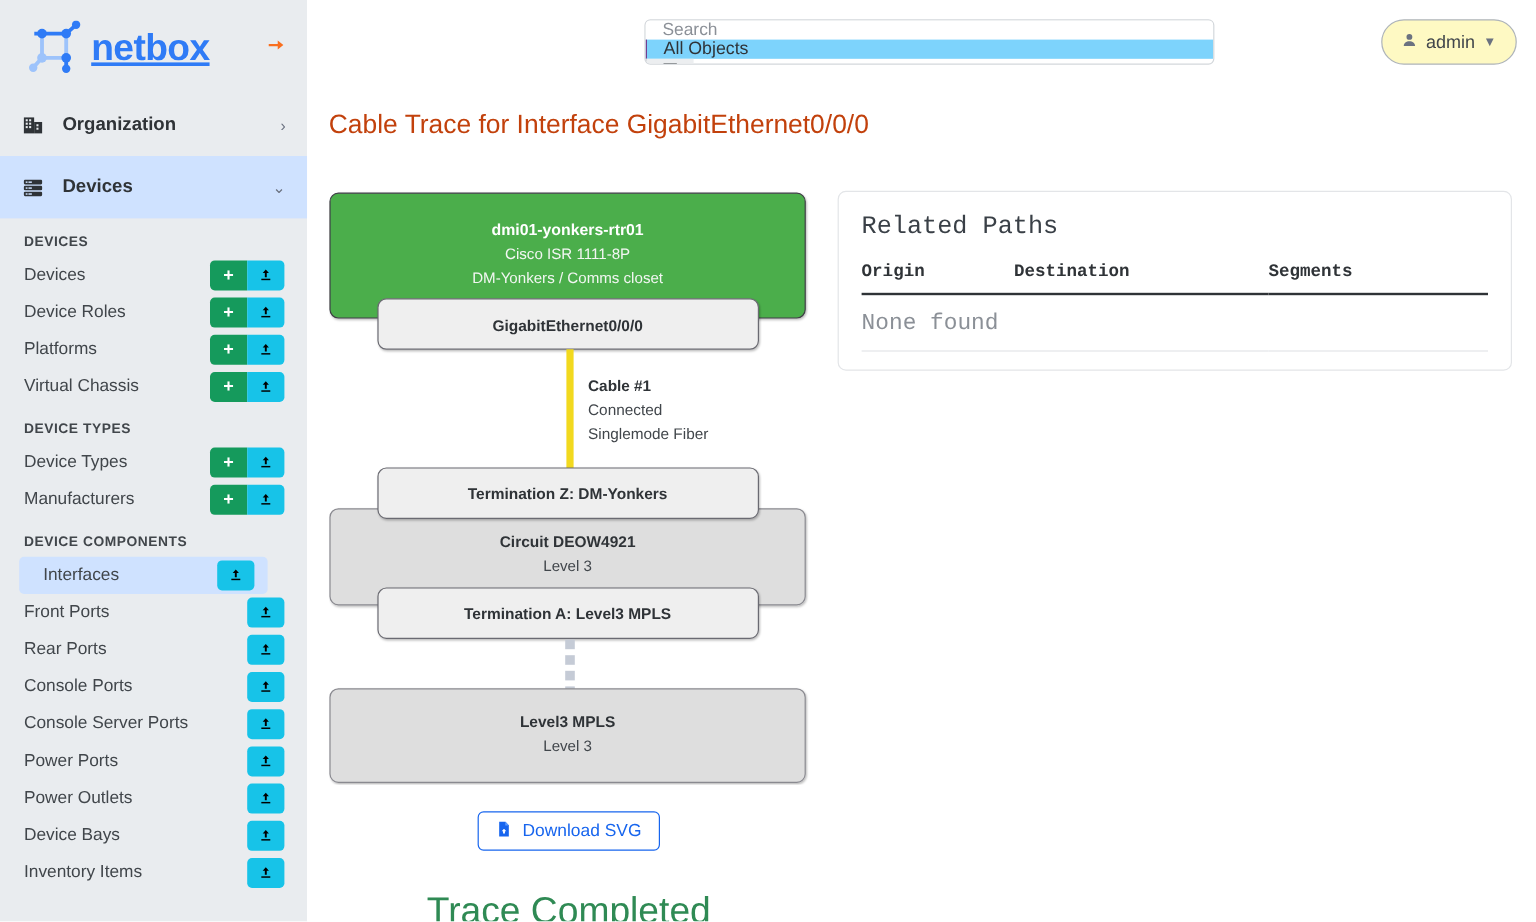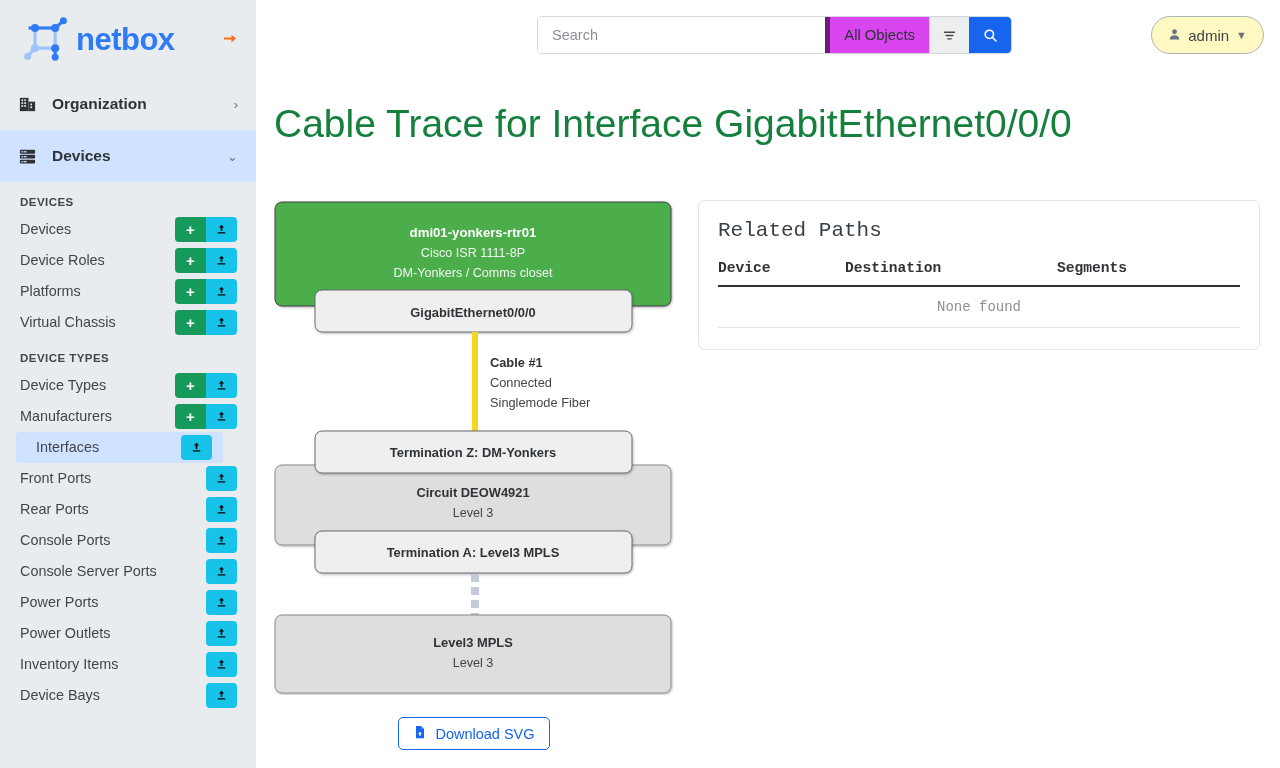--- a/index.html
+++ b/index.html
@@ -23,21 +23,21 @@
     position: relative;
   }
   .brand {
     height: 78px;
     display: flex; align-items: center;
     padding: 0 18px 0 24px;
   }
   .logo-mark { width: 44px; height: 44px; flex: 0 0 44px; }
   .logo-word {
     font-size: 31px; font-weight: 700; color: #2f7bf6;
-    letter-spacing: -0.5px; margin-left: 8px; line-height: 1;
+    letter-spacing: -0.5px; margin-left: 8px; line-height: 1; text-decoration: underline;
   }
   .pin-icon { margin-left: auto; color: #f96f1f; font-size: 15px; line-height: 1; }
 
   .nav-group {
     display: flex; align-items: center;
     height: 52px; padding: 0 18px 0 14px;
     cursor: pointer;
   }
   .nav-group.active { background: #cfe2ff; }
   .nav-group .g-icon { width: 26px; flex: 0 0 26px; display: flex; align-items: center; justify-content: center; }
@@ -78,50 +78,51 @@
   .topbar {
     height: 70px; display: flex; align-items: center;
     padding: 0 16px;
   }
   .search-wrap {
     display: flex; align-items: stretch; height: 38px;
     margin: 0 auto 0 265px;
     border: 1px solid #d3d7db; border-radius: 5px;
     overflow: hidden; background: #fff;
     width: 475px;
+    flex-direction: column;
   }
   .search-input {
     flex: 1 1 auto; border: none; outline: none;
     padding: 0 14px; font-size: 14.5px; color: #41464b;
     font-family: "Liberation Sans", sans-serif; background: #fff;
   }
   .search-input::placeholder { color: #8b9097; }
   .obj-select {
     display: flex; align-items: center; padding: 0 14px;
-    background: #d946ef; font-size: 14.8px; color: #2f3337;
-    border-left: 5px solid #701a75; cursor: pointer; white-space: nowrap;
+    background: #7dd3fc; font-size: 14.8px; color: #2f3337;
+    border-left: 1px solid #701a75; cursor: pointer; white-space: nowrap;
   }
   .filter-btn {
     width: 40px; display: flex; align-items: center; justify-content: center;
     background: #eceef0; border-left: 1px solid #d3d7db; cursor: pointer;
   }
   .go-btn {
     width: 42px; display: flex; align-items: center; justify-content: center;
     background: #1765ee; cursor: pointer;
   }
   .user-btn {
     margin-left: auto;
     display: flex; align-items: center; gap: 7px;
     height: 38px; padding: 0 16px;
     border: 1px solid #aeb4ba; border-radius: 19px;
     font-size: 15px; color: #41464b; cursor: pointer; background: #fef9c3;
   }
 
   .page-title {
-    font-size: 39px; font-weight: 400; color: #15803d;
+    font-size: 22px; font-weight: 400; color: #c2410c;
     padding: 6px 5px 0 18px;
   }
 
   .content { display: flex; padding: 28px 20px 0 18px; gap: 24px; }
 
   
   .trace-col { width: 400px; flex: 0 0 400px; position: relative; }
   .trace-svg { display: block; }
 
   .dl-row { display: flex; justify-content: center; margin-top: 22px; }
@@ -147,22 +148,22 @@
   }
   .paths-title { font-size: 21px; color: #3a4047; font-weight: 400; margin-bottom: 18px; }
   .paths-table { width: 100%; border-collapse: collapse; }
   .paths-table th {
     text-align: left; font-size: 14.6px; font-weight: 700; color: #2f3337;
     padding: 0 0 9px 0; border-bottom: 2px solid #2f3337;
   }
   .paths-table th.c1 { width: 127px; }
   .paths-table th.c2 { width: 212px; }
   .paths-table td {
-    font-size: 14px; color: #8b9097;
-    padding: 12px 0 12px 0; border-bottom: 1px solid #e3e5e8; text-align: center;
+    font-size: 19px; color: #8b9097;
+    padding: 12px 0 12px 0; border-bottom: 1px solid #e3e5e8;
   }
 </style>
 </head>
 <body>
 
 <div class="app">
 
   <aside class="sidebar">
 
     <div class="brand">
@@ -299,20 +300,21 @@
         <button class="mini-btn mini-add">+</button>
         <button class="mini-btn mini-imp">
           <svg viewBox="0 0 16 16" width="13" height="13" fill="#000">
               <path d="M8 2l3.2 3.6H9v4.2H7V5.6H4.8z"></path>
               <rect x="3.4" y="11.4" width="9.2" height="1.5"></rect>
             </svg>
         </button>
       </span>
     </div>
 
+    <div class="sec-title">DEVICE COMPONENTS</div>
     <div class="nav-row active-row">
       <span class="r-label">Interfaces</span>
       <span class="btn-pair">
         <button class="mini-btn mini-imp solo">
           <svg viewBox="0 0 16 16" width="13" height="13" fill="#000">
               <path d="M8 2l3.2 3.6H9v4.2H7V5.6H4.8z"></path>
               <rect x="3.4" y="11.4" width="9.2" height="1.5"></rect>
             </svg>
         </button>
       </span>
@@ -377,32 +379,32 @@
       <span class="btn-pair">
         <button class="mini-btn mini-imp solo">
           <svg viewBox="0 0 16 16" width="13" height="13" fill="#000">
               <path d="M8 2l3.2 3.6H9v4.2H7V5.6H4.8z"></path>
               <rect x="3.4" y="11.4" width="9.2" height="1.5"></rect>
             </svg>
         </button>
       </span>
     </div>
     <div class="nav-row">
+      <span class="r-label">Device Bays</span>
+      <span class="btn-pair">
+        <button class="mini-btn mini-imp solo">
+          <svg viewBox="0 0 16 16" width="13" height="13" fill="#000">
+              <path d="M8 2l3.2 3.6H9v4.2H7V5.6H4.8z"></path>
+              <rect x="3.4" y="11.4" width="9.2" height="1.5"></rect>
+            </svg>
+        </button>
+      </span>
+    </div>
+    <div class="nav-row">
       <span class="r-label">Inventory Items</span>
-      <span class="btn-pair">
-        <button class="mini-btn mini-imp solo">
-          <svg viewBox="0 0 16 16" width="13" height="13" fill="#000">
-              <path d="M8 2l3.2 3.6H9v4.2H7V5.6H4.8z"></path>
-              <rect x="3.4" y="11.4" width="9.2" height="1.5"></rect>
-            </svg>
-        </button>
-      </span>
-    </div>
-    <div class="nav-row">
-      <span class="r-label">Device Bays</span>
       <span class="btn-pair">
         <button class="mini-btn mini-imp solo">
           <svg viewBox="0 0 16 16" width="13" height="13" fill="#000">
               <path d="M8 2l3.2 3.6H9v4.2H7V5.6H4.8z"></path>
               <rect x="3.4" y="11.4" width="9.2" height="1.5"></rect>
             </svg>
         </button>
       </span>
     </div>
   </aside>
@@ -514,21 +516,21 @@
         </div>
 
         <div class="trace-done">Trace Completed</div>
       </div>
 
       <div class="paths-card">
         <div class="paths-title">Related Paths</div>
         <table class="paths-table">
           <thead>
             <tr>
-              <th class="c1">Device</th>
+              <th class="c1">Origin</th>
               <th class="c2">Destination</th>
               <th>Segments</th>
             </tr>
           </thead>
           <tbody>
             <tr>
               <td colspan="3">None found</td>
             </tr>
           </tbody>
         </table>

